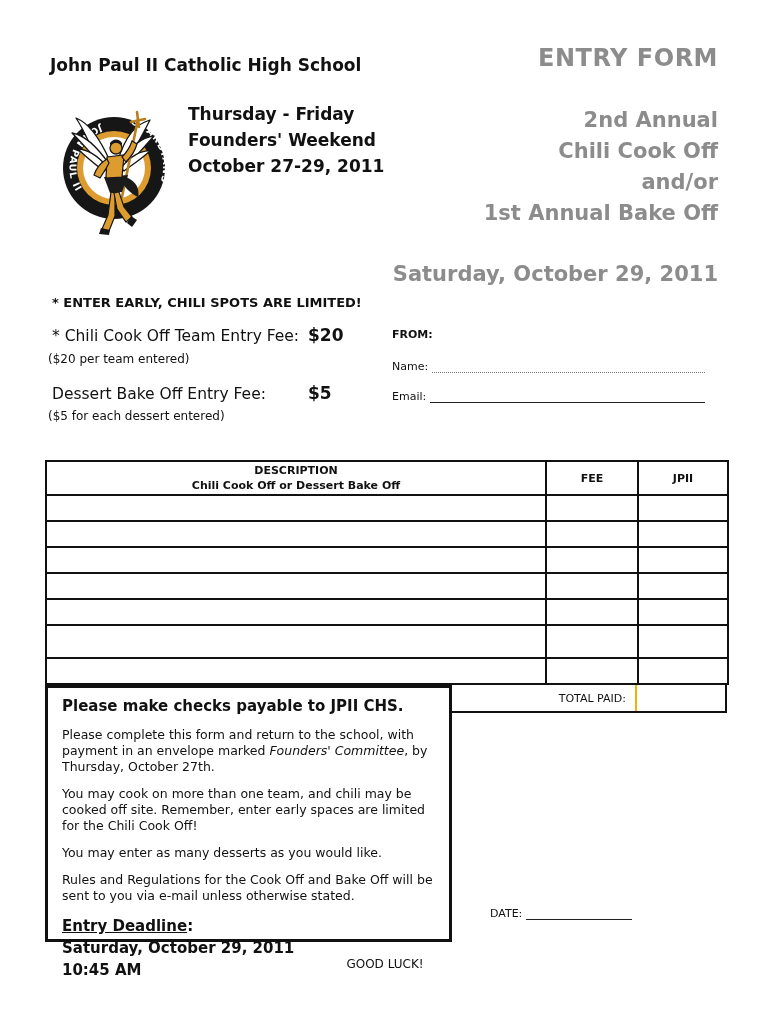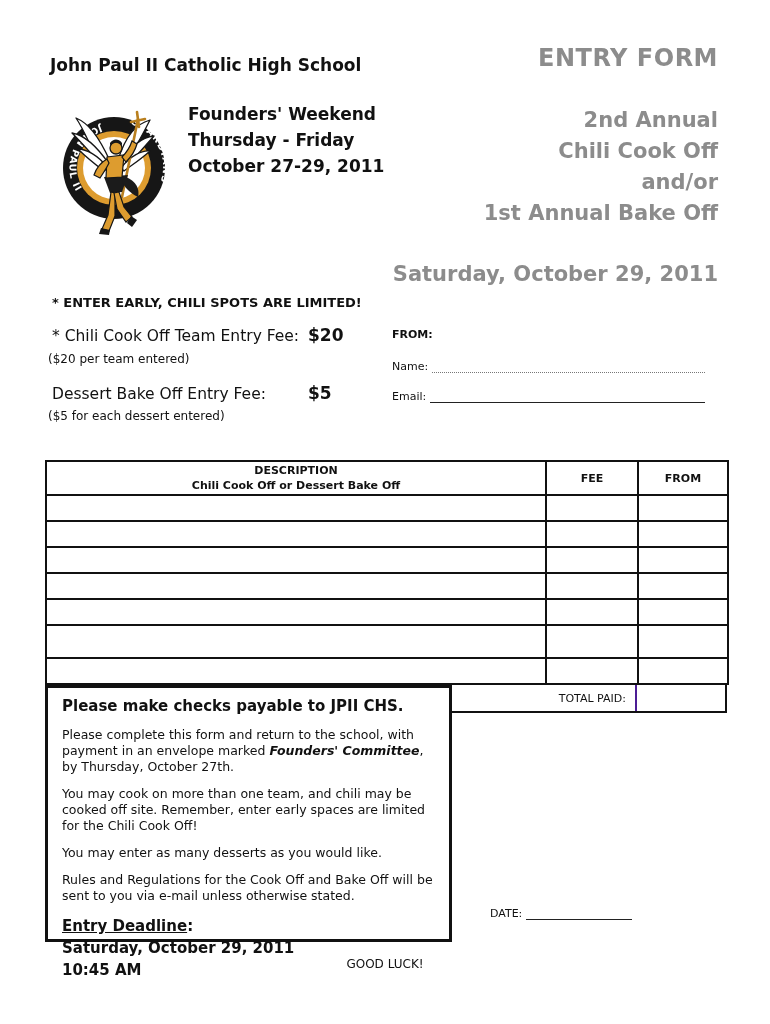--- a/index.html
+++ b/index.html
@@ -38,30 +38,30 @@
   .fee-table th,.fee-table td{border:2px solid #111;padding:0;}
   .fee-table th{font-size:11px;font-weight:700;text-align:center;height:32px;line-height:15px;}
   .fee-table td{height:24px;}
   .fee-table tr.dotted-row td{border-bottom:1px dotted #9a9a9a;}
   .fee-table tr.tall td{height:31px;}
   .col-desc{width:500px;}.col-fee{width:92px;}.col-total{width:90px;}
 
   
   .totalpaid{left:452px;top:685px;width:275px;height:28px;display:flex;
              border-bottom:2px solid #111;border-right:2px solid #111;box-sizing:border-box;}
-  .totalpaid .tp-label{flex:1;border-right:2px solid #4c1d95;display:flex;align-items:center;
+  .totalpaid .tp-label{flex:1;border-right:2px solid #eab308;display:flex;align-items:center;
              justify-content:flex-end;padding-right:9px;font-size:11px;}
   .totalpaid .tp-value{width:88px;}
 
   
   .instr-box{left:45px;top:685px;width:407px;height:257px;border:3px solid #111;box-sizing:border-box;
              padding:8px 14px 6px 14px;font-size:12.5px;line-height:16px;}
   .instr-box .checks{font-size:15px;font-weight:700;line-height:20px;margin-bottom:11px;}
   .instr-box p{margin:0 0 11px 0;}
-  .emph{font-weight:700;font-style:italic;}
+  .emph{font-weight:400;font-style:italic;}
   .deadline{font-size:15px;font-weight:700;line-height:22px;margin-top:9px;}
   .deadline .underl{text-decoration:underline;}
 
   
   .date-row{left:490px;top:907px;font-size:11px;display:flex;align-items:flex-end;width:142px;}
   .date-row .lbl{padding-right:4px;}
   .goodluck{left:0;top:957px;width:100%;text-align:center;font-size:12px;}
 
   svg text{font-family:"DejaVu Sans","Liberation Sans",sans-serif;}
 </style>
@@ -114,22 +114,22 @@
         <path d="M58 49 C60 44 68 44 70 49 L70 46 C66 41 61 42 58 46 Z" fill="#161616"></path>
         <path d="M59 95 L56 118 L50 132 L57 134 L63 119 L63 96 Z" fill="#DD9C2F" stroke="#161616" stroke-width="1.2"></path>
         <path d="M67 95 L72 110 L80 120 L74 125 L65 112 L62 96 Z" fill="#DD9C2F" stroke="#161616" stroke-width="1.2"></path>
         <path d="M49 131 L58 133 L57 138 L47 137 Z" fill="#161616"></path>
         <path d="M79 119 L75 126 L80 130 L85 123 Z" fill="#161616"></path>
       </g>
     </svg>
   </div>
 
   <div class="abs founders">
+    <div>Thursday - Friday</div>
     <div>Founders' Weekend</div>
-    <div>Thursday - Friday</div>
     <div>October 27-29, 2011</div>
   </div>
 
   <div class="abs titles">
     <div>2nd Annual</div>
     <div>Chili Cook Off</div>
     <div>and/or</div>
     <div>1st Annual Bake Off</div>
   </div>
   <div class="abs saturday">Saturday, October 29, 2011</div>
@@ -162,21 +162,21 @@
         <col class="col-fee">
         <col class="col-total">
       </colgroup>
     <thead>
       <tr>
         <th>
           <div>DESCRIPTION</div>
           <div>Chili Cook Off or Dessert Bake Off</div>
         </th>
         <th>FEE</th>
-        <th>FROM</th>
+        <th>JPII</th>
       </tr>
     </thead>
     <tbody>
       <tr class="dotted-row">
         <td></td>
           <td></td>
           <td></td>
       </tr>
       <tr>
         <td></td>

